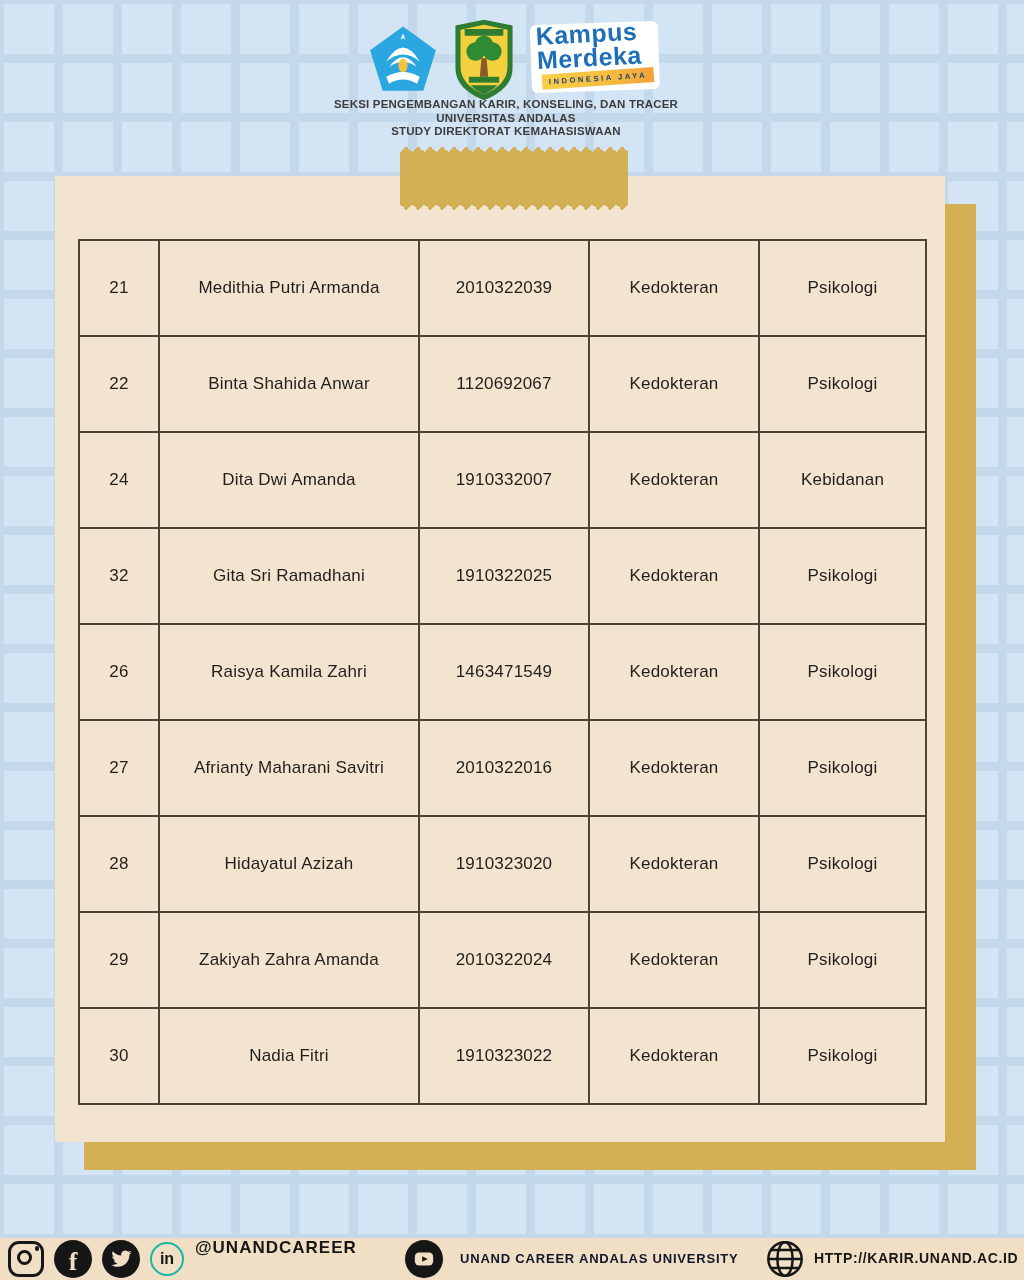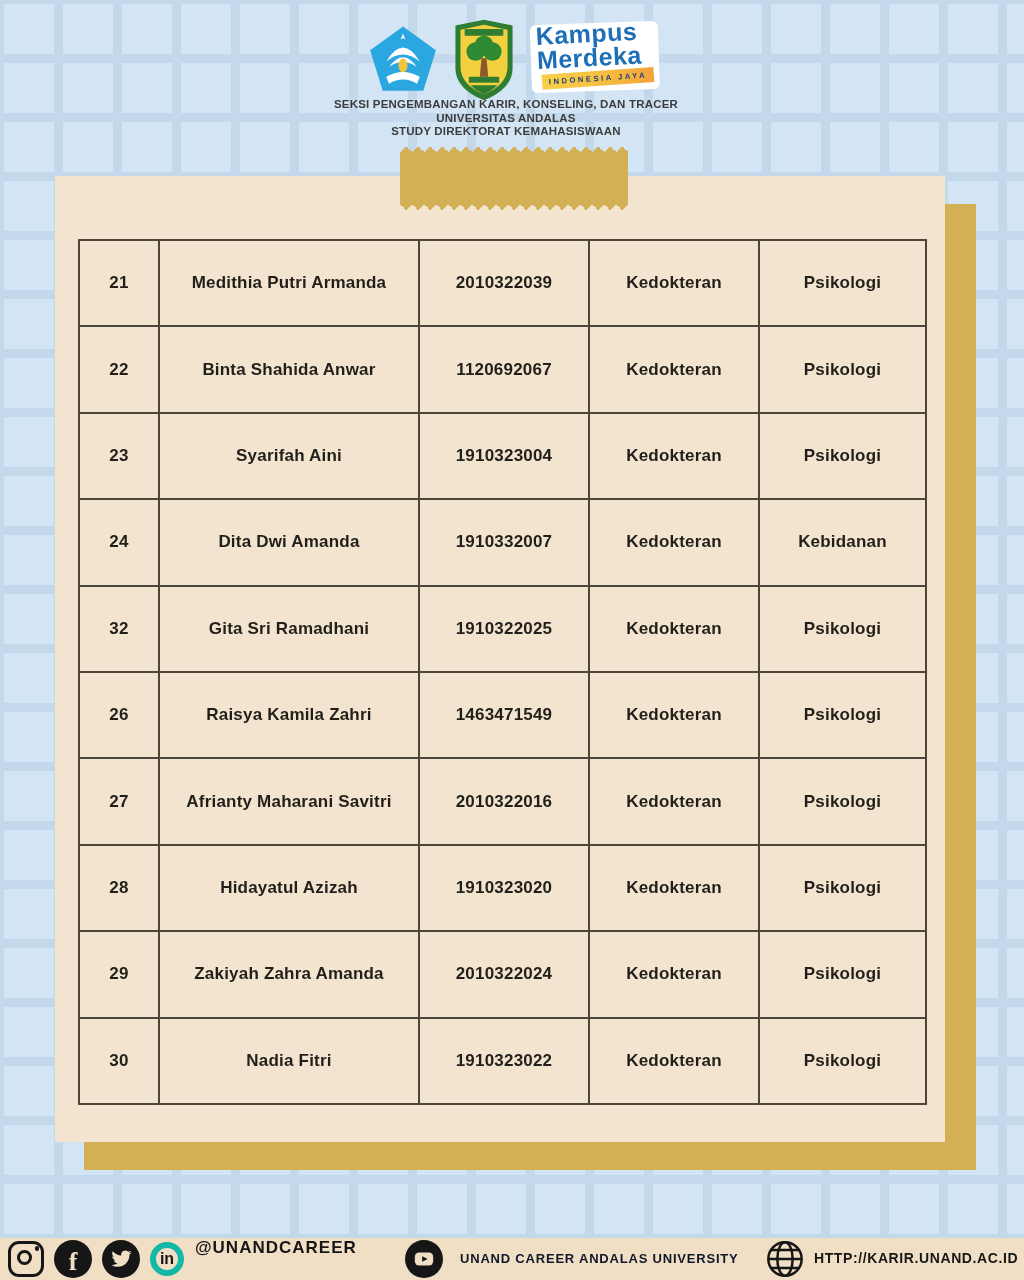--- a/index.html
+++ b/index.html
@@ -34,37 +34,37 @@
   .tape { position:absolute; left:400px; top:152px; width:228px; height:52px; background:#d4b055; }
   .tape::before { content:""; position:absolute; left:0; right:0; top:-6px; height:6px;
     background:conic-gradient(from 135deg at 50% 0, #d4b055 90deg, #0000 0) 0 0/12px 6px repeat-x; }
   .tape::after { content:""; position:absolute; left:0; right:0; bottom:-6px; height:6px;
     background:conic-gradient(from -45deg at 50% 100%, #d4b055 90deg, #0000 0) 0 0/12px 6px repeat-x; }
 
   
   table.roster { position:absolute; left:78px; top:239px; width:847px; height:866px;
     border-collapse:collapse; table-layout:fixed; }
   table.roster td { border:2px solid #4b453a; text-align:center; vertical-align:middle;
-    font-size:17px; font-weight:700; color:#211f1a; letter-spacing:0.2px;
+    font-size:17px; font-weight:400; color:#211f1a; letter-spacing:0.2px;
     background:#f3e4d0; height:86px; padding:10px 6px; }
   td.c-name { text-align:left; padding-left:12px; }
   col.w-no { width:80px; } col.w-name { width:260px; } col.w-nim { width:170px; }
   col.w-fac { width:170px; } col.w-maj { width:167px; }
 
   
   .footer-bar { position:absolute; left:0; top:1238px; width:1024px; height:42px; background:#f1dfc5;
     display:flex; align-items:center; }
   .f-icons { position:absolute; left:8px; top:2px; height:38px; display:flex; align-items:center; gap:10px; }
   .ig { width:36px; height:36px; border:3.5px solid #161616; border-radius:11px; position:relative; }
   .ig .lens { position:absolute; left:50%; top:50%; width:15px; height:15px; margin:-9px 0 0 -9px;
     border:3.5px solid #161616; border-radius:50%; }
   .ig .dot { position:absolute; right:2px; top:2px; width:4.5px; height:4.5px; background:#161616; border-radius:50%; }
   .circle-ic { width:38px; height:38px; border-radius:50%; background:#161616; display:flex; align-items:center; justify-content:center; }
   .fb-f { color:#f1dfc5; font-size:26px; font-weight:bold; font-family:"Liberation Serif", serif; margin-top:6px; }
-  .li { width:34px; height:34px; border:6px solid #14b8a6; border-radius:50%; background:transparent;
+  .li { width:34px; height:34px; border:2px solid #14b8a6; border-radius:50%; background:transparent;
     display:flex; align-items:center; justify-content:center; color:#161616; font-size:16px; font-weight:bold; }
   .f-handle { position:absolute; left:195px; top:0; font-size:17px; font-weight:bold; color:#161616; letter-spacing:1px; }
   .yt { position:absolute; left:405px; top:2px; }
   .f-yt-label { position:absolute; left:460px; top:13px; font-size:13px; font-weight:bold; color:#0f172a; letter-spacing:0.8px; }
   .globe { position:absolute; left:765px; top:1px; width:40px; height:40px; }
   .f-url { position:absolute; left:814px; top:12px; font-size:14px; font-weight:bold; color:#161616; letter-spacing:0.6px; }
 </style>
 </head>
 <body>
 
@@ -123,27 +123,20 @@
         <td>21</td>
         <td class="c-name">Medithia Putri Armanda</td>
         <td>2010322039</td>
         <td>Kedokteran</td>
         <td>Psikologi</td>
       </tr>
       <tr>
         <td>22</td>
         <td class="c-name">Binta Shahida Anwar</td>
         <td>1120692067</td>
-        <td>Kedokteran</td>
-        <td>Psikologi</td>
-      </tr>
-      <tr>
-        <td>23</td>
-        <td class="c-name">Syarifah Aini</td>
-        <td>1910323004</td>
         <td>Kedokteran</td>
         <td>Psikologi</td>
       </tr>
       <tr>
         <td>24</td>
         <td class="c-name">Dita Dwi Amanda</td>
         <td>1910332007</td>
         <td>Kedokteran</td>
         <td>Kebidanan</td>
       </tr>

